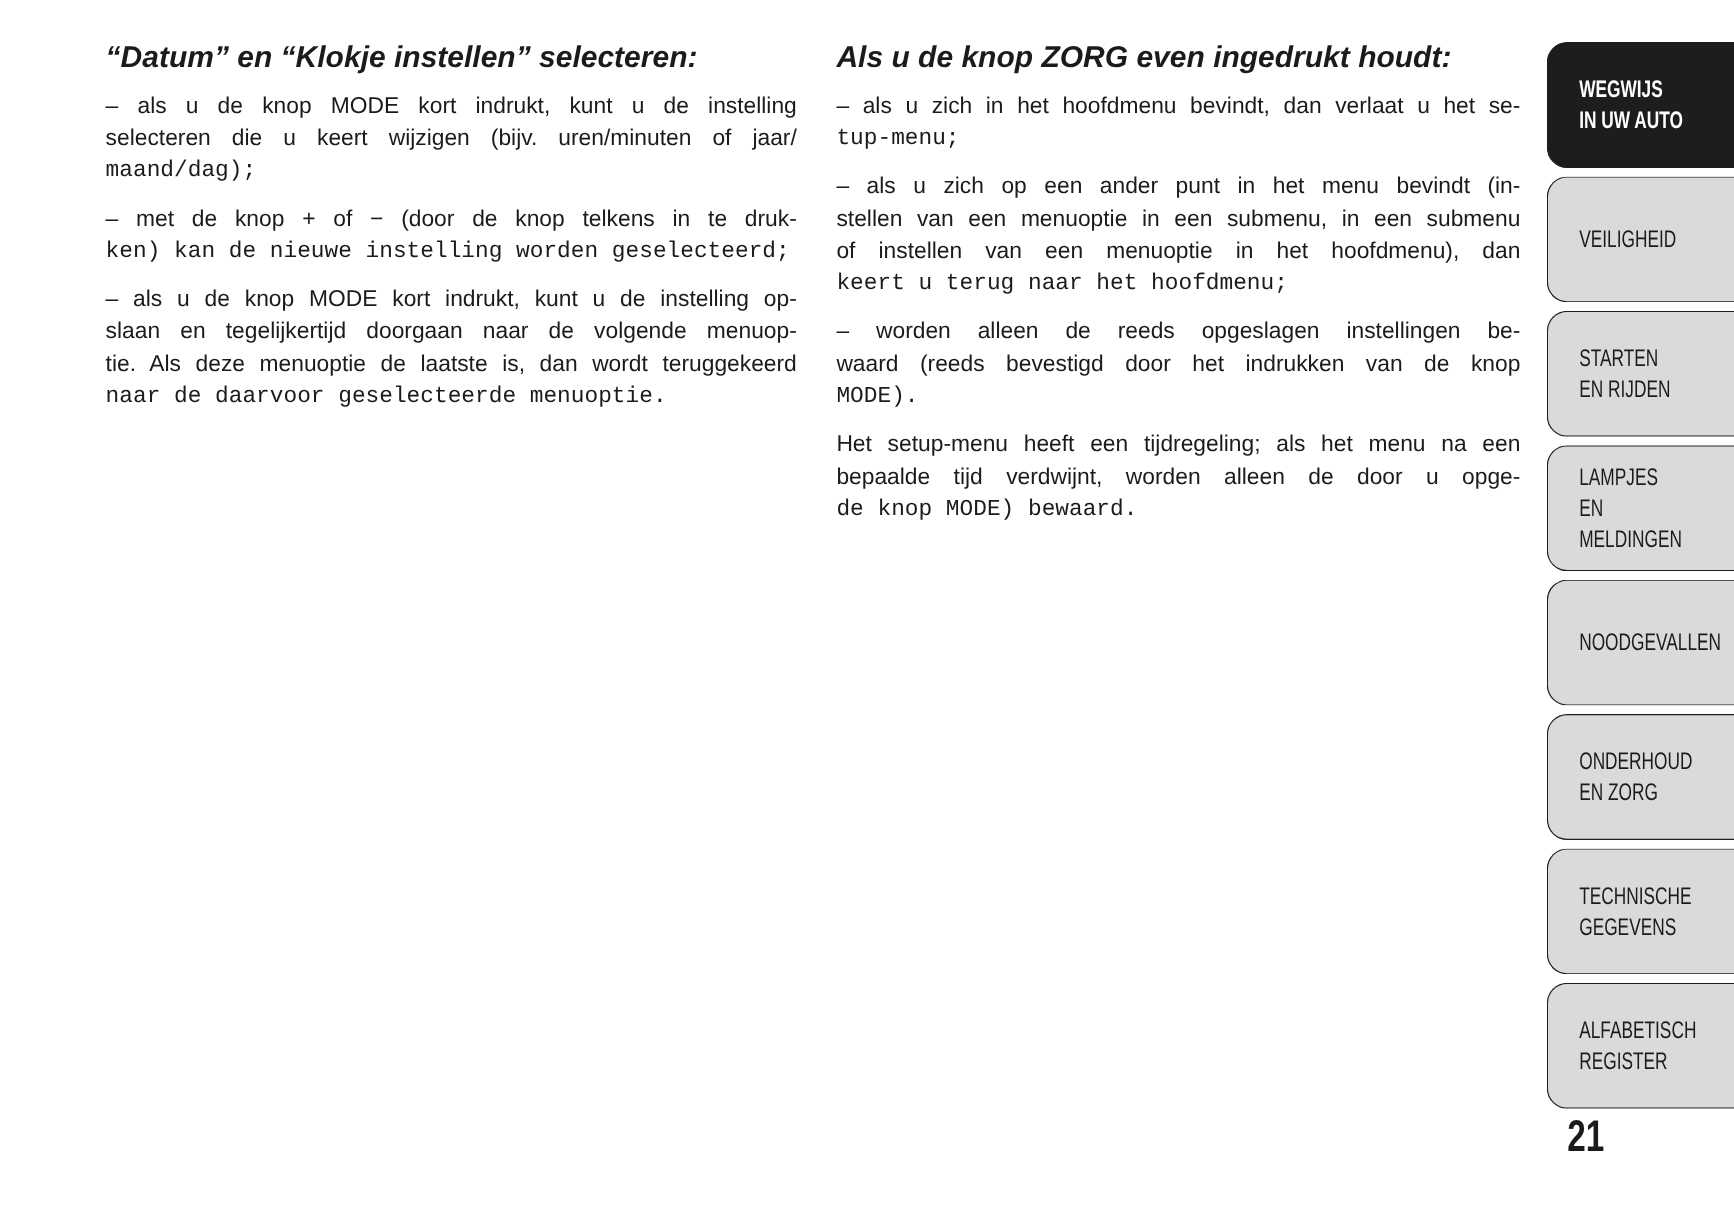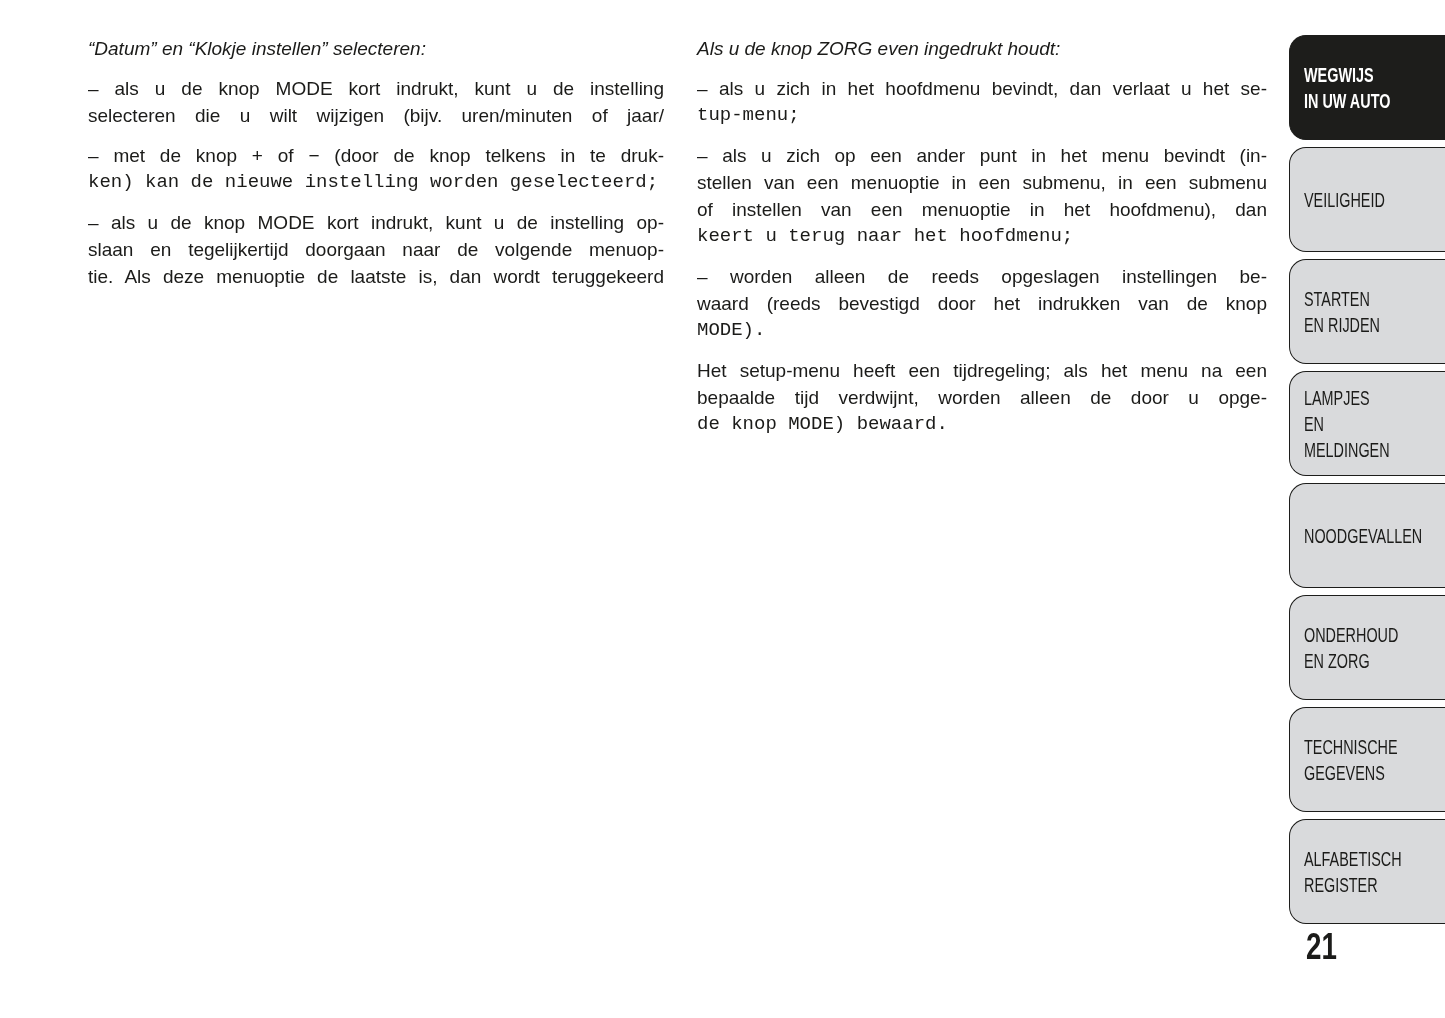--- a/index.html
+++ b/index.html
@@ -22,22 +22,22 @@
   .col {
     position: absolute;
     top: 35px;
     font-size: 19px;
     line-height: 27px;
   }
   .col-left  { left: 88px;  width: 576px; }
   .col-right { left: 697px; width: 570px; }
   .heading {
     font-style: italic;
-    font-weight: 400;
-    font-size: 19px;
+    font-weight: 700;
+    font-size: 25px;
     line-height: 27px;
     margin: 0 0 13px 0;
   }
   .para { margin: 0 0 13px 0; }
   .pline {
     text-align: justify;
     text-align-last: justify;
   }
   .pline.last { text-align-last: left; font-family: Liberation Mono, monospace; }
   
@@ -50,21 +50,21 @@
   .tab {
     box-sizing: border-box;
     height: 105px;
     margin-bottom: 7px;
     background: #d9dadc;
     border: 1.5px solid #1d1d1b;
     border-right: none;
     border-radius: 17px 0 0 17px;
     display: flex;
     align-items: center;
-    padding-left: 14px;
+    padding-left: 26px;
     cursor: pointer;
     overflow: hidden;
   }
   .tab.active {
     background: #1d1d1b;
     border-color: #1d1d1b;
     color: #ffffff;
   }
   .tab-label {
     white-space: pre-line;
@@ -90,30 +90,32 @@
 </style>
 </head>
 <body>
 
 <div class="page">
 
   <section class="col col-left">
     <h2 class="heading">“Datum” en “Klokje instellen” selecteren:</h2>
     <div class="para">
         <div class="pline">– als u de knop MODE kort indrukt, kunt u de instelling</div>
-        <div class="pline">selecteren die u wilt wijzigen (bijv. uren/minuten of jaar/</div>
+        <div class="pline">selecteren die u keert wijzigen (bijv. uren/minuten of jaar/</div>
+        <div class="pline last">maand/dag);</div>
       </div>
     <div class="para">
         <div class="pline">– met de knop + of − (door de knop telkens in te druk-</div>
         <div class="pline last">ken) kan de nieuwe instelling worden geselecteerd;</div>
       </div>
     <div class="para">
         <div class="pline">– als u de knop MODE kort indrukt, kunt u de instelling op-</div>
         <div class="pline">slaan en tegelijkertijd doorgaan naar de volgende menuop-</div>
         <div class="pline">tie. Als deze menuoptie de laatste is, dan wordt teruggekeerd</div>
+        <div class="pline last">naar de daarvoor geselecteerde menuoptie.</div>
       </div>
   </section>
 
   <section class="col col-right">
     <h2 class="heading">Als u de knop ZORG even ingedrukt houdt:</h2>
     <div class="para">
         <div class="pline">– als u zich in het hoofdmenu bevindt, dan verlaat u het se-</div>
         <div class="pline last">tup-menu;</div>
       </div>
     <div class="para">

